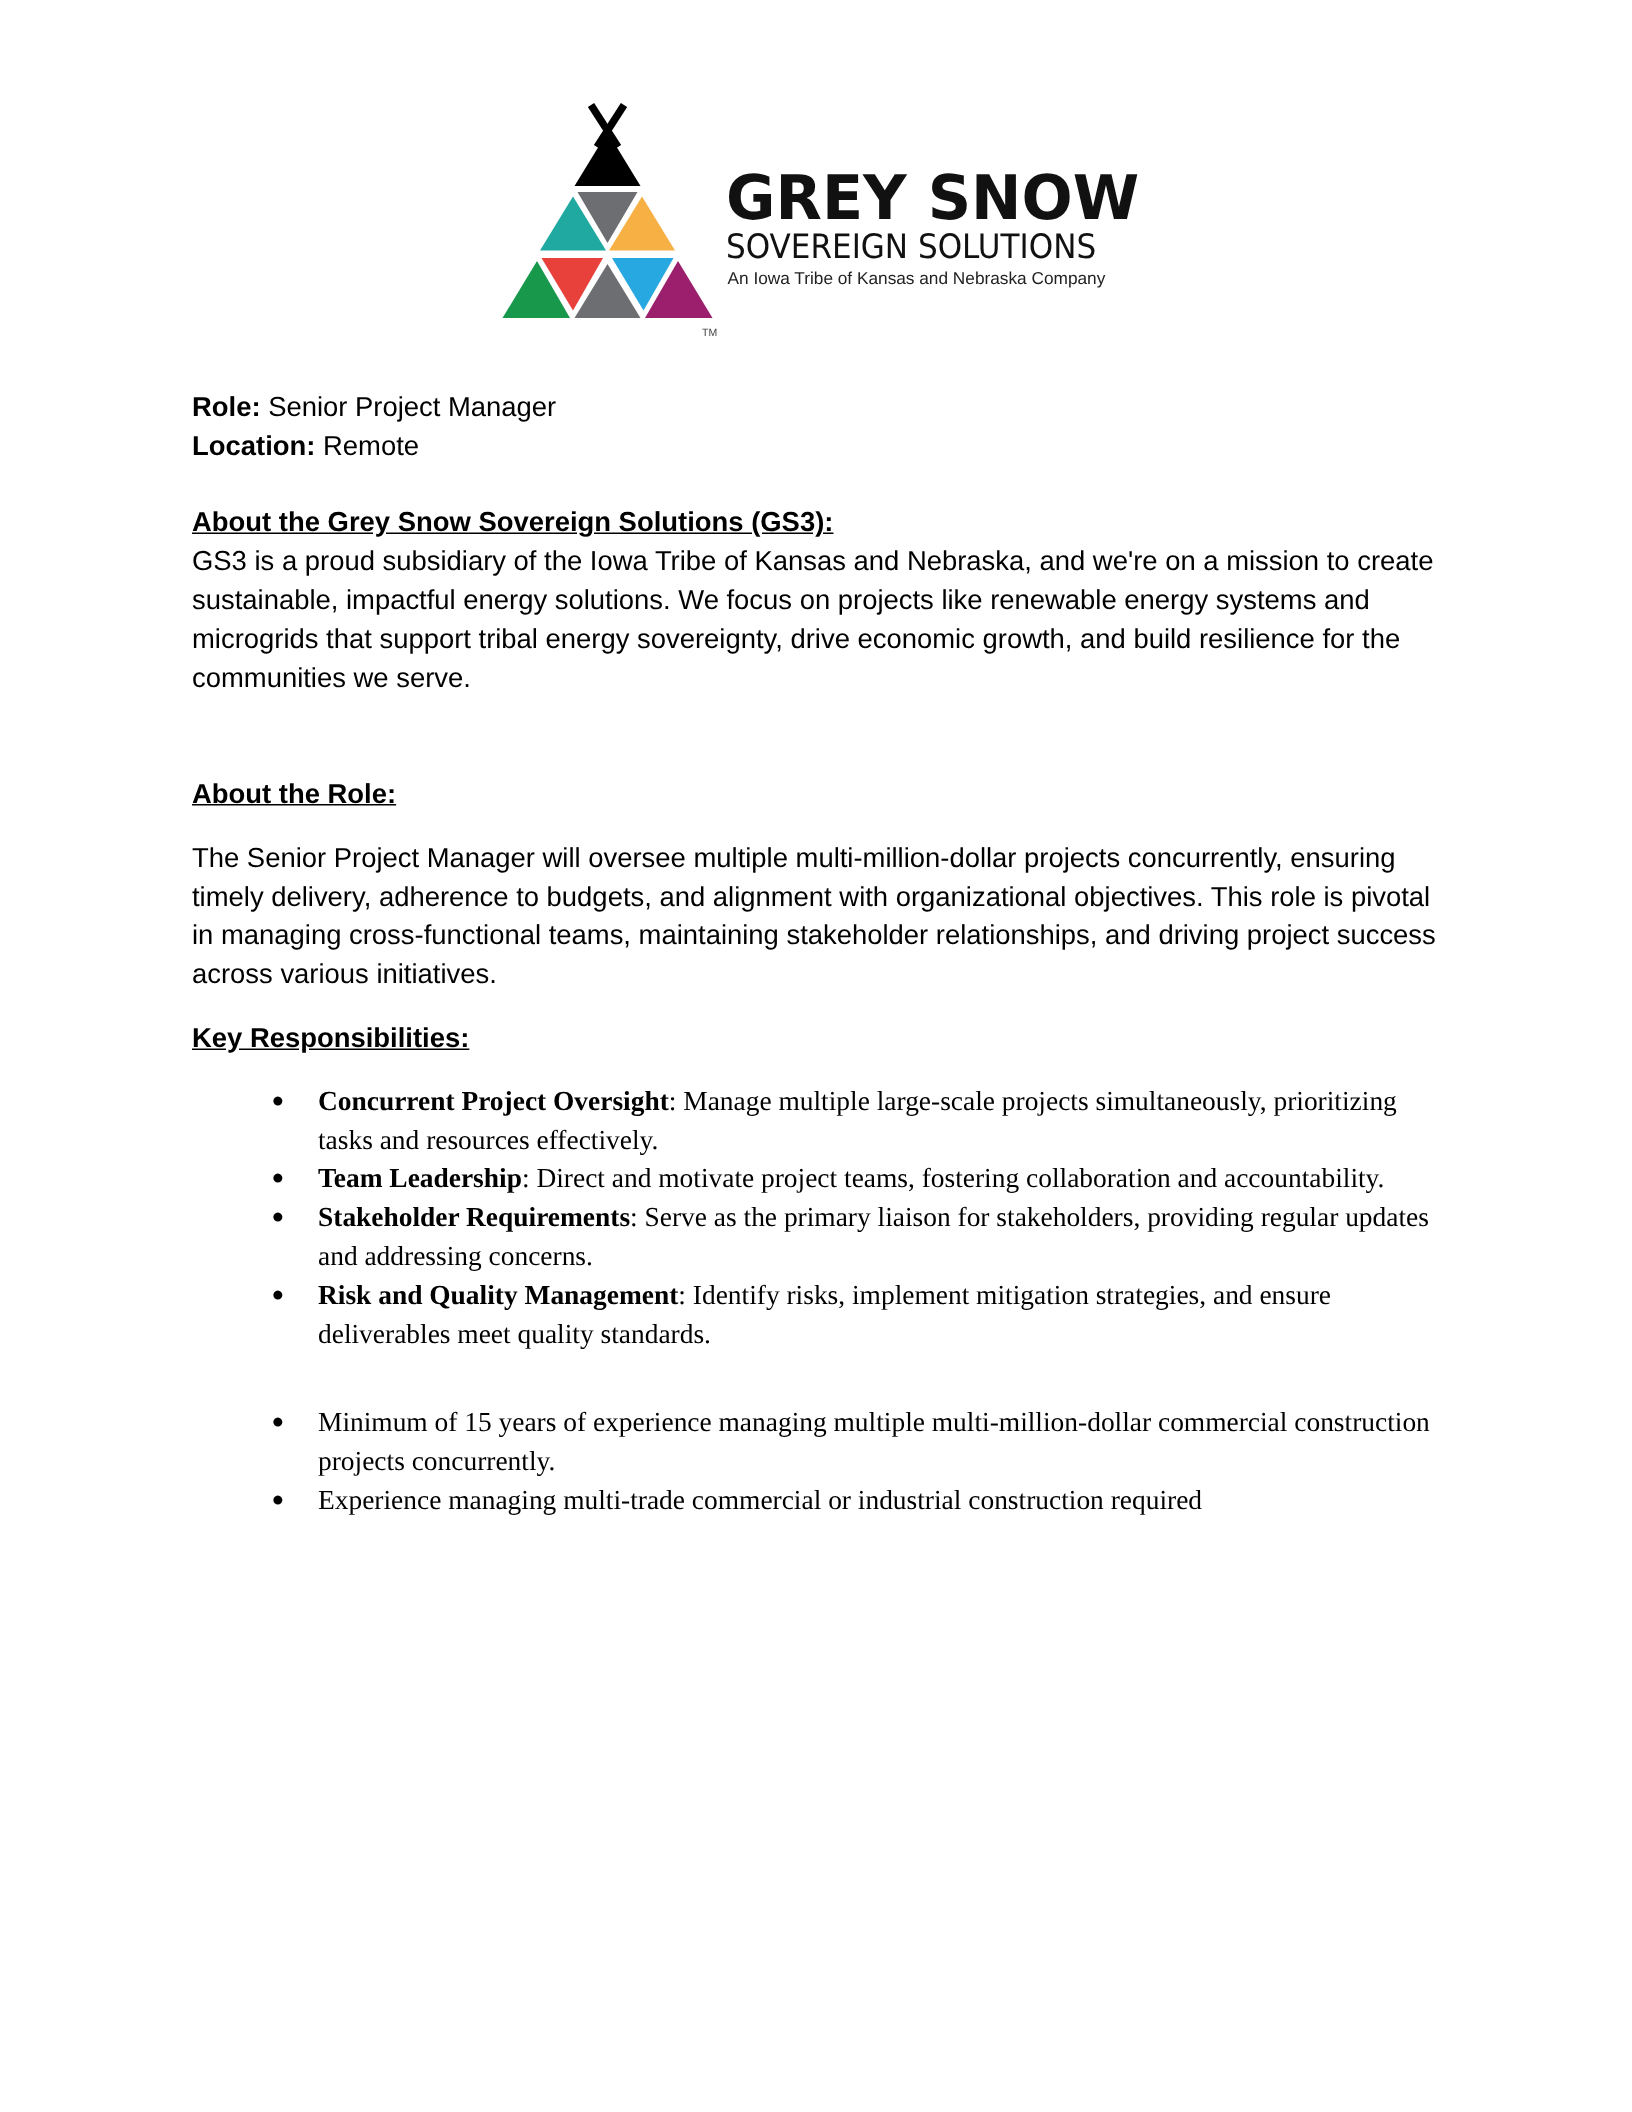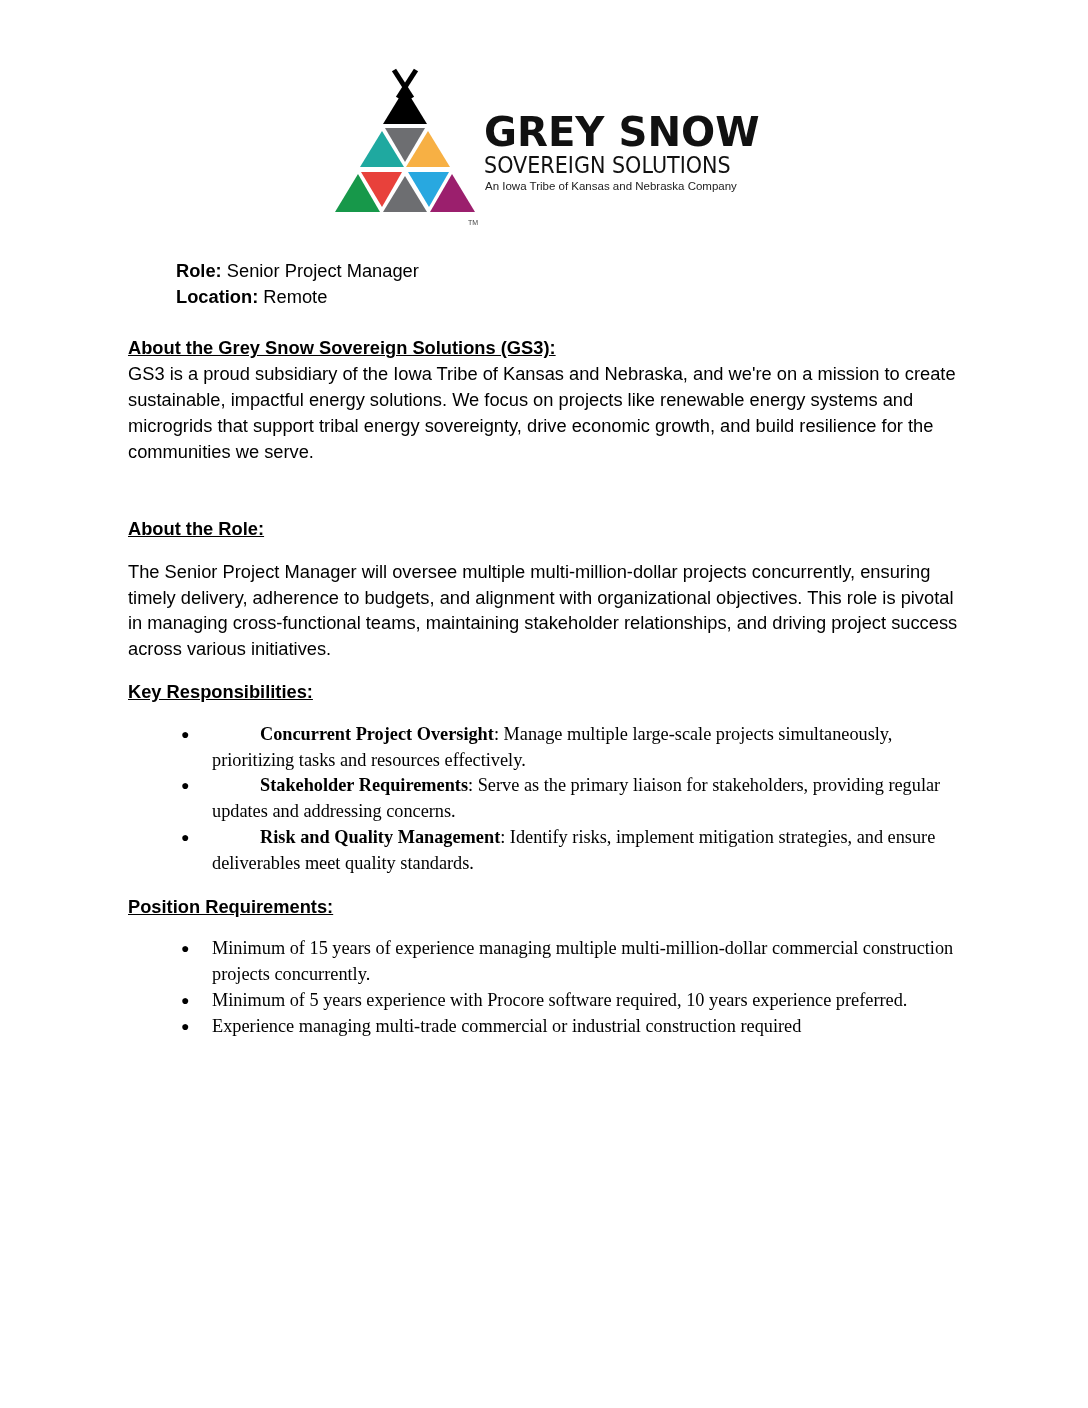--- a/index.html
+++ b/index.html
@@ -35,21 +35,21 @@
   .heading { font-weight: bold; text-decoration: underline; }
   .gap1 { height: 25.8px; }
   .gap-half { height: 17px; }
   ul.bullets {
     margin: 0; padding: 0 0 0 84px; list-style: none; font-family: Liberation Serif, serif;
   }
   ul.bullets li { position: relative; }
   ul.bullets li::before {
     content: "●"; position: absolute; left: -31px; top: 0; font-size: 14px;
   }
-  b { font-weight: bold; margin-left: 48px; }
+  b { font-weight: bold; }
 </style>
 </head>
 <body>
 
 <div class="logo">
   <svg class="mark" width="150" height="160" viewBox="0 0 150 160">
 
     <line x1="64" y1="6" x2="82" y2="34" stroke="#000" stroke-width="5"></line>
     <line x1="86" y1="6" x2="68" y2="34" stroke="#000" stroke-width="5"></line>
 
@@ -80,24 +80,23 @@
   <div class="gap1"></div>
   <div class="gap1"></div>
   <p class="heading">About the Role:</p>
   <div class="gap-half"></div>
   <p>The Senior Project Manager will oversee multiple multi-million-dollar projects concurrently, ensuring timely delivery, adherence to budgets, and alignment with organizational objectives. This role is pivotal in managing cross-functional teams, maintaining stakeholder relationships, and driving project success across various initiatives.</p>
   <div class="gap-half"></div>
   <p class="heading">Key Responsibilities:</p>
   <div class="gap-half"></div>
   <ul class="bullets">
     <li><b>Concurrent Project Oversight</b><span>: Manage multiple large-scale projects simultaneously, prioritizing tasks and resources effectively.</span></li>
+    <li><b>Team Leadership</b><span>: Direct and motivate project teams, fostering collaboration and accountability.</span></li>
     <li><b>Stakeholder Requirements</b><span>: Serve as the primary liaison for stakeholders, providing regular updates and addressing concerns.</span></li>
     <li><b>Risk and Quality Management</b><span>: Identify risks, implement mitigation strategies, and ensure deliverables meet quality standards.</span></li>
   </ul>
   <div class="gap-half"></div>
-  <p class="heading">Position Requirements:</p>
   <div class="gap-half"></div>
   <ul class="bullets">
     <li>Minimum of 15 years of experience managing multiple multi-million-dollar commercial construction projects concurrently.</li>
-    <li>Minimum of 5 years experience with Procore software required, 10 years experience preferred.</li>
     <li>Experience managing multi-trade commercial or industrial construction required</li>
   </ul>
 </div>
 
 </body></html>

